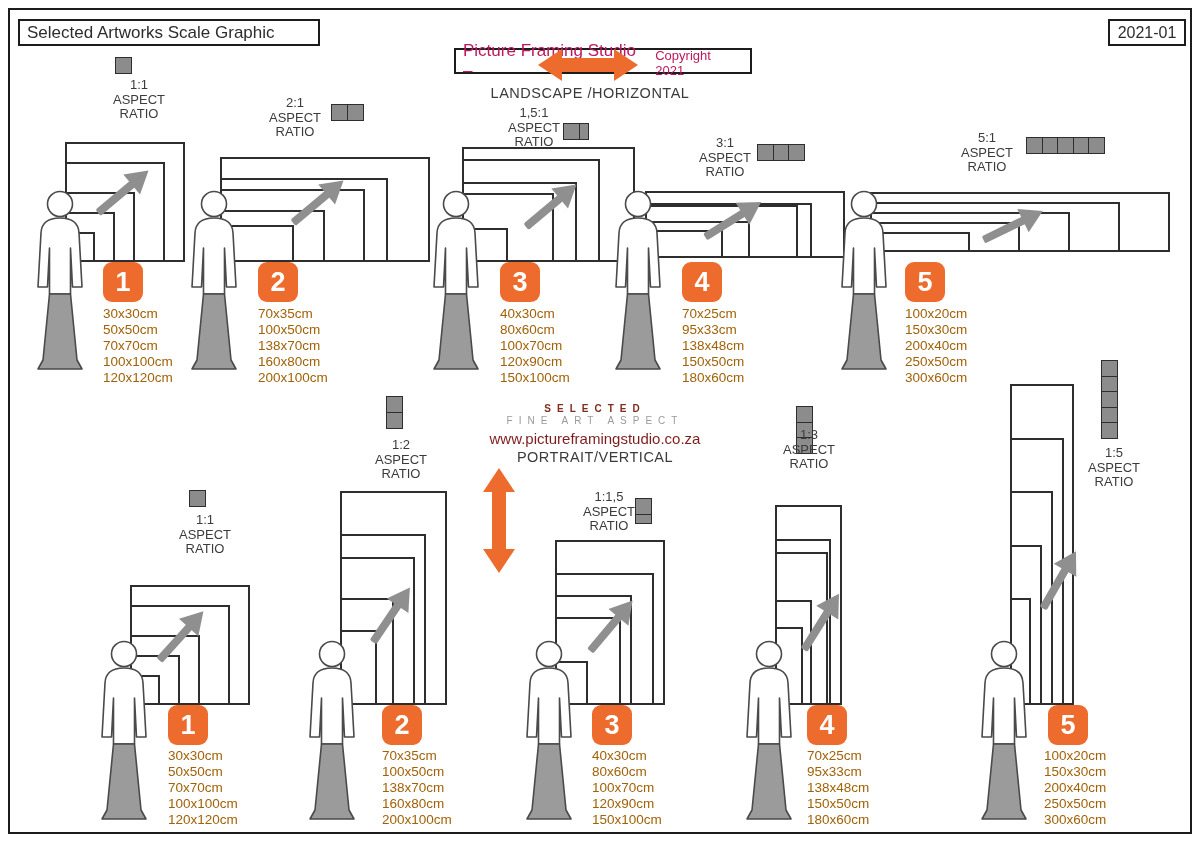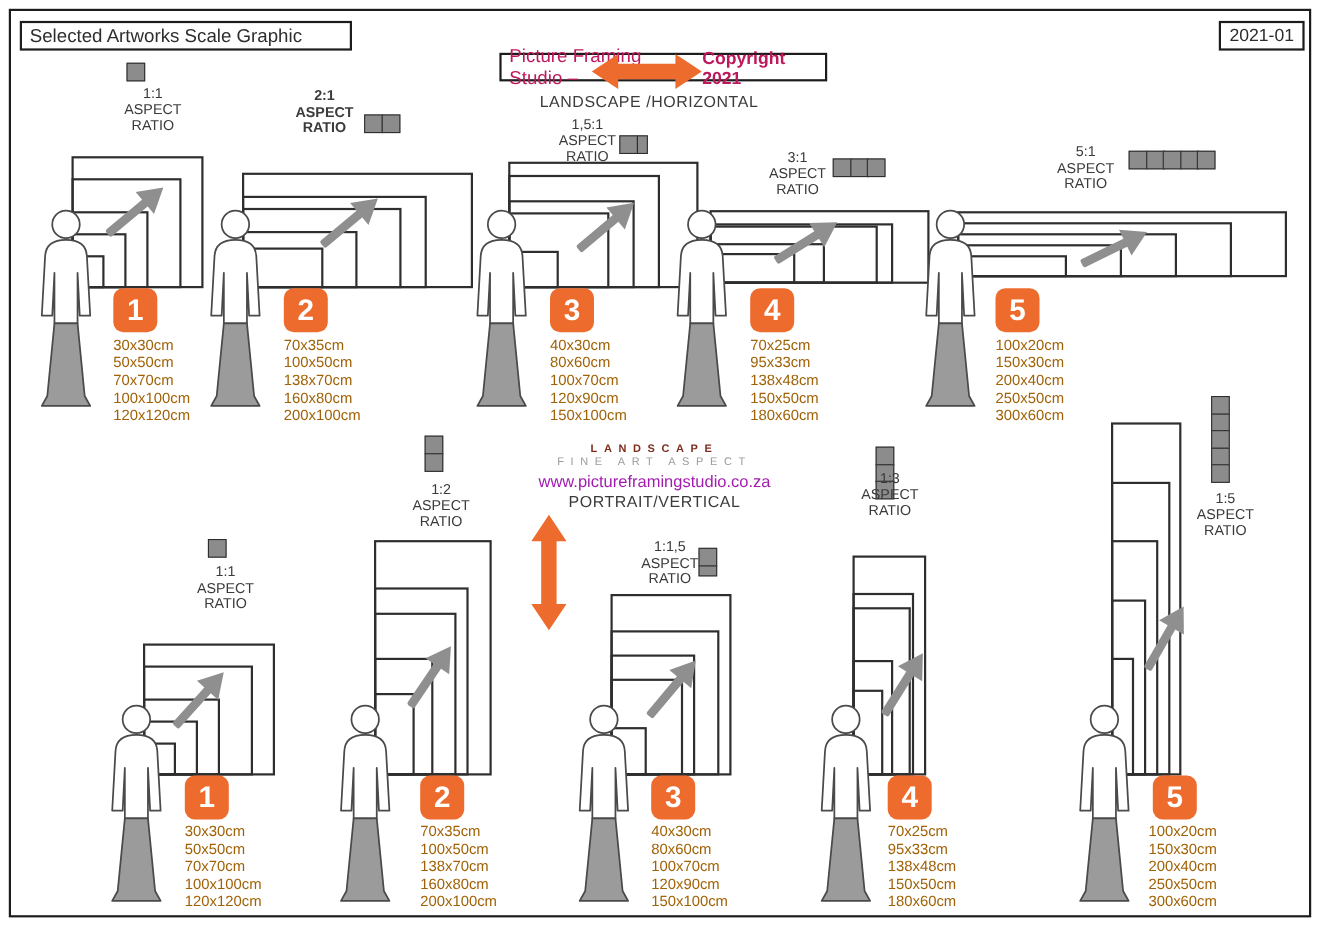--- a/index.html
+++ b/index.html
@@ -3,21 +3,21 @@
 <meta charset="utf-8">
 <style>
   html,body{margin:0;padding:0;background:#ffffff;}
   body{width:1200px;height:842px;position:relative;overflow:hidden;
        font-family:"Liberation Sans",sans-serif;color:#3b3b3b;}
   .stage{position:absolute;left:0;top:0;width:1200px;height:688px;}
   .page-border{position:absolute;left:8px;top:8px;width:1180px;height:822px;border:2px solid #1c1c1c;}
   .hbox{position:absolute;border:2px solid #1c1c1c;background:#fff;display:flex;align-items:center;box-sizing:border-box;}
   .hbox-left{left:18px;top:19px;width:302px;height:27px;padding:0 7px;font-size:17px;color:#2d2d2d;}
   .hbox-center{left:454px;top:19px;width:298px;height:26px;padding:0 7px;font-size:17px;color:#be185d;margin-top:29px;}
-  .hbox-center .small{font-size:16px;margin-left:6px;margin-top:3px;font-weight:bold;}
+  .hbox-center .small{font-size:13px;margin-left:6px;margin-top:3px;}
   .hbox-right{left:1108px;top:19px;width:78px;height:27px;justify-content:center;font-size:16px;color:#2d2d2d;}
   .dir-label{position:absolute;text-align:center;font-size:14.5px;letter-spacing:0.5px;color:#3b3b3b;}
   .orange-arrow{position:absolute;}
   .frame{position:absolute;border:2px solid #2e2e2e;box-sizing:border-box;background:transparent;z-index:1;}
   .person{position:absolute;width:64px;height:192px;z-index:2;}
   .scale-arrow{position:absolute;width:72px;height:62px;z-index:3;}
   .badge{position:absolute;width:40px;height:40px;background:#ED6B2C;border-radius:9px;color:#fff;
          font-weight:bold;font-size:27px;display:flex;align-items:center;justify-content:center;z-index:4;}
   .sizes{position:absolute;font-size:13.5px;line-height:16px;z-index:4;color:#a16207;}
   .ratio-label{position:absolute;width:78px;text-align:center;font-size:13px;line-height:14.5px;z-index:4;color:#3b3b3b;}
@@ -27,21 +27,21 @@
   .unit{width:15px;height:15px;background:#8c8c8c;border:1.5px solid #2e2e2e;box-sizing:content-box;}
   .row .unit + .unit{margin-left:-1.5px;}
   .col .unit + .unit{margin-top:-1.5px;}
   .row .unit.half{width:8px;}
   .col .unit.half{height:8px;}
   .logo-col{position:absolute;left:470px;top:403px;width:250px;text-align:center;z-index:5;}
   .logo-selected{font-size:10px;font-weight:bold;letter-spacing:6px;color:#7e2d1e;}
   .logo-main{position:relative;display:inline-block;font-size:31px;font-weight:800;letter-spacing:1px;color:#111;line-height:30px;}
   .logo-strike{position:absolute;left:-6px;right:-6px;top:55%;height:1.5px;background:#2a2a2a;}
   .logo-sub{font-size:10px;letter-spacing:6px;color:#9a9a9a;margin-top:1px;}
-  .website{font-size:15px;color:#a21caf;margin-top:4px;}
+  .website{font-size:15px;color:#7f1d1d;margin-top:4px;}
   .portrait-label{font-size:14.5px;letter-spacing:0.5px;margin-top:2px;}
 </style>
 </head>
 <body>
 
 <div class="stage" id="stage">
   <div class="page-border"></div>
 
   <div class="hbox hbox-left">
     <span>Selected Artworks Scale Graphic</span>
@@ -55,21 +55,21 @@
   </div>
 
   <div class="orange-arrow" style="left:538px;top:48px;width:100px;height:34px;">
     <svg width="100" height="34" viewBox="0 0 100 34">
         <polygon points="0,17 24,1 24,10 76,10 76,1 100,17 76,33 76,24 24,24 24,33" fill="#ED6B2C"></polygon>
       </svg>
   </div>
   <div class="dir-label" style="left:470px;top:85px;width:240px;">LANDSCAPE /HORIZONTAL</div>
 
   <div class="logo-col">
-    <div class="logo-selected">LANDSCAPE</div>
+    <div class="logo-selected">SELECTED</div>
     <div class="logo-sub">FINE ART ASPECT</div>
     <div class="website">www.pictureframingstudio.co.za</div>
     <div class="portrait-label">PORTRAIT/VERTICAL</div>
   </div>
 
   <div class="orange-arrow" style="left:482px;top:468px;width:34px;height:105px;">
     <svg width="34" height="105" viewBox="0 0 34 105">
         <polygon points="17,0 33,24 24,24 24,81 33,81 17,105 1,81 10,81 10,24 1,24" fill="#ED6B2C"></polygon>
       </svg>
   </div>
@@ -126,21 +126,21 @@
       <g fill="#8f8f8f" transform="rotate(-40 36 31)">
         <rect x="2" y="27" width="46" height="8" rx="2"></rect>
         <polygon points="46,18 46,44 68,31"></polygon>
       </g>
     </svg>
   </div>
     <div class="aspect-icon row" style="left: 331px; top: 104px;">
       <div class="unit"></div>
       <div class="unit"></div>
     </div>
-    <div class="ratio-label" style="left: 256px; top: 80px; font-weight: bold;">
+    <div class="ratio-label" style="left: 256px; top: 96px;">
       <div>2:1</div>
       <div>ASPECT</div>
       <div>RATIO</div>
     </div>
     <div class="badge" style="left: 258px; top: 262px;">2</div>
     <div class="sizes" style="left: 258px; top: 306px;">
       <div>70x35cm</div>
       <div>100x50cm</div>
       <div>138x70cm</div>
       <div>160x80cm</div>

